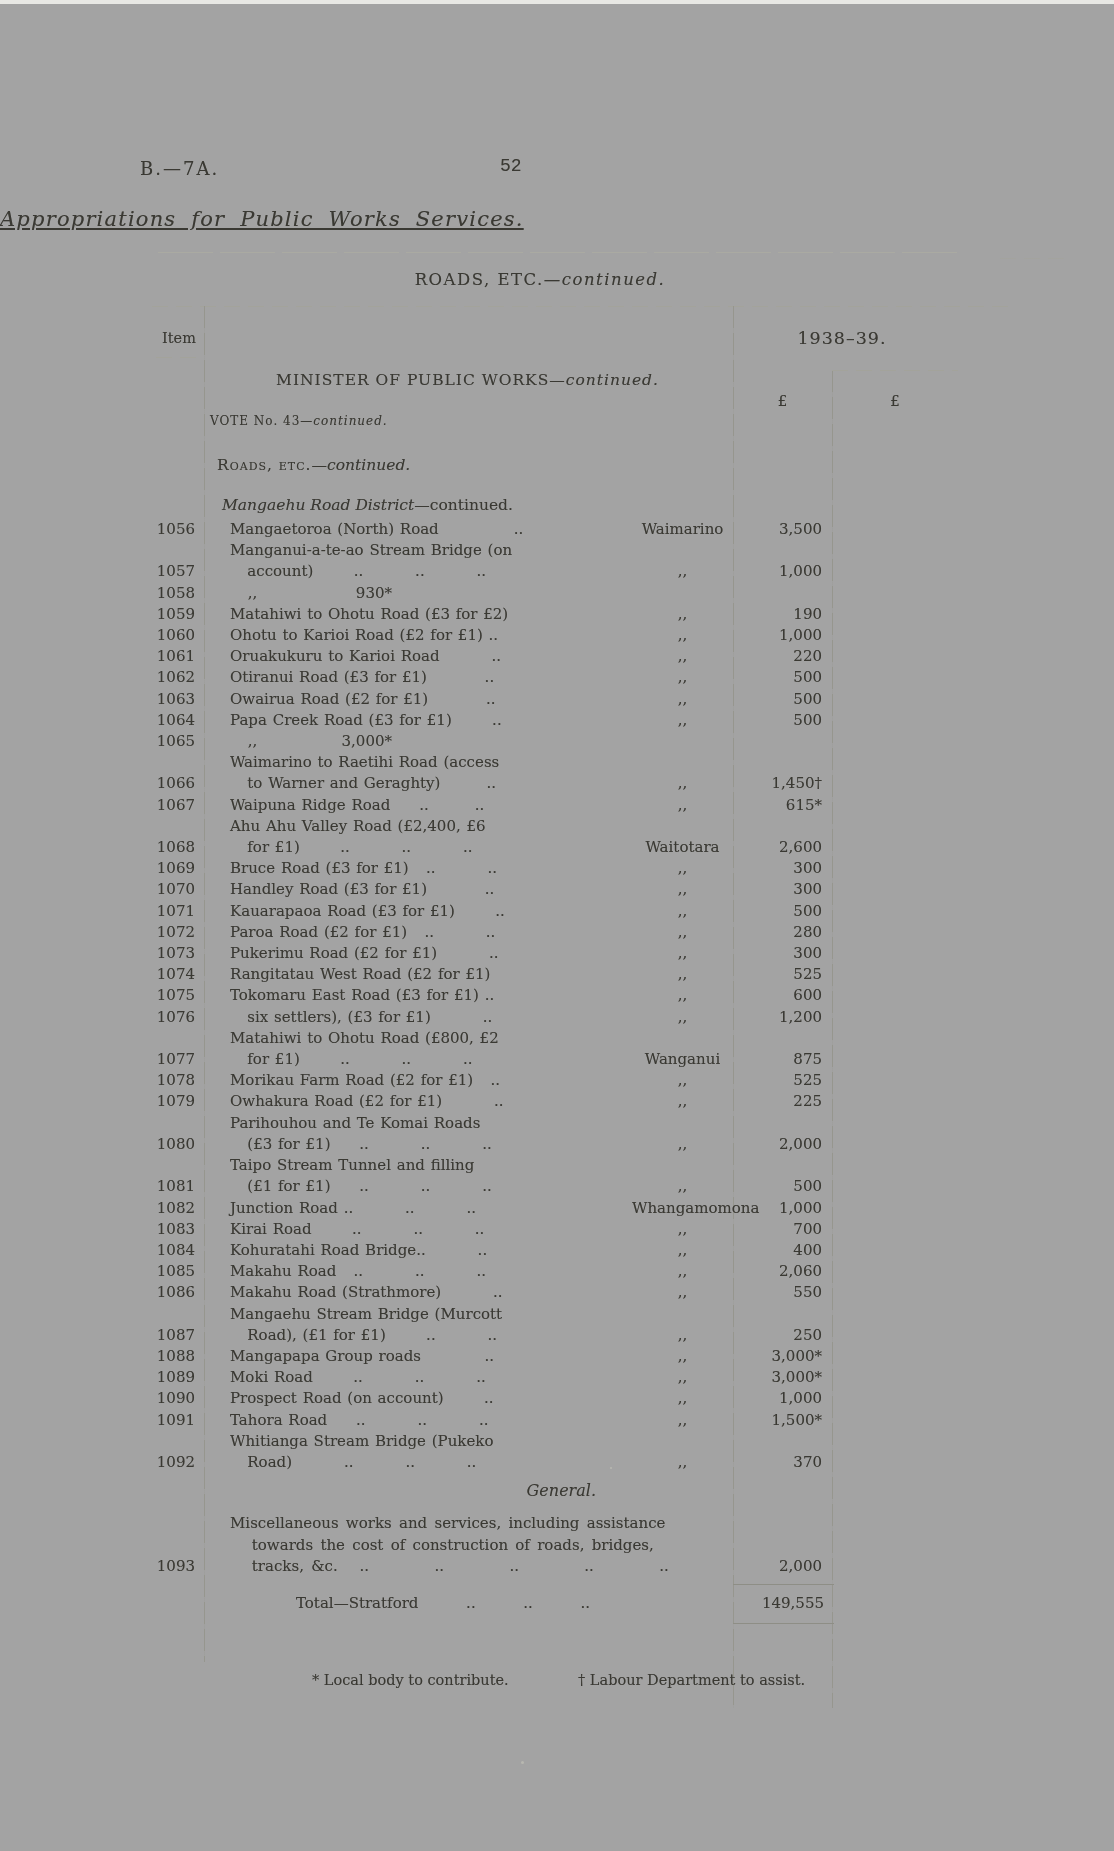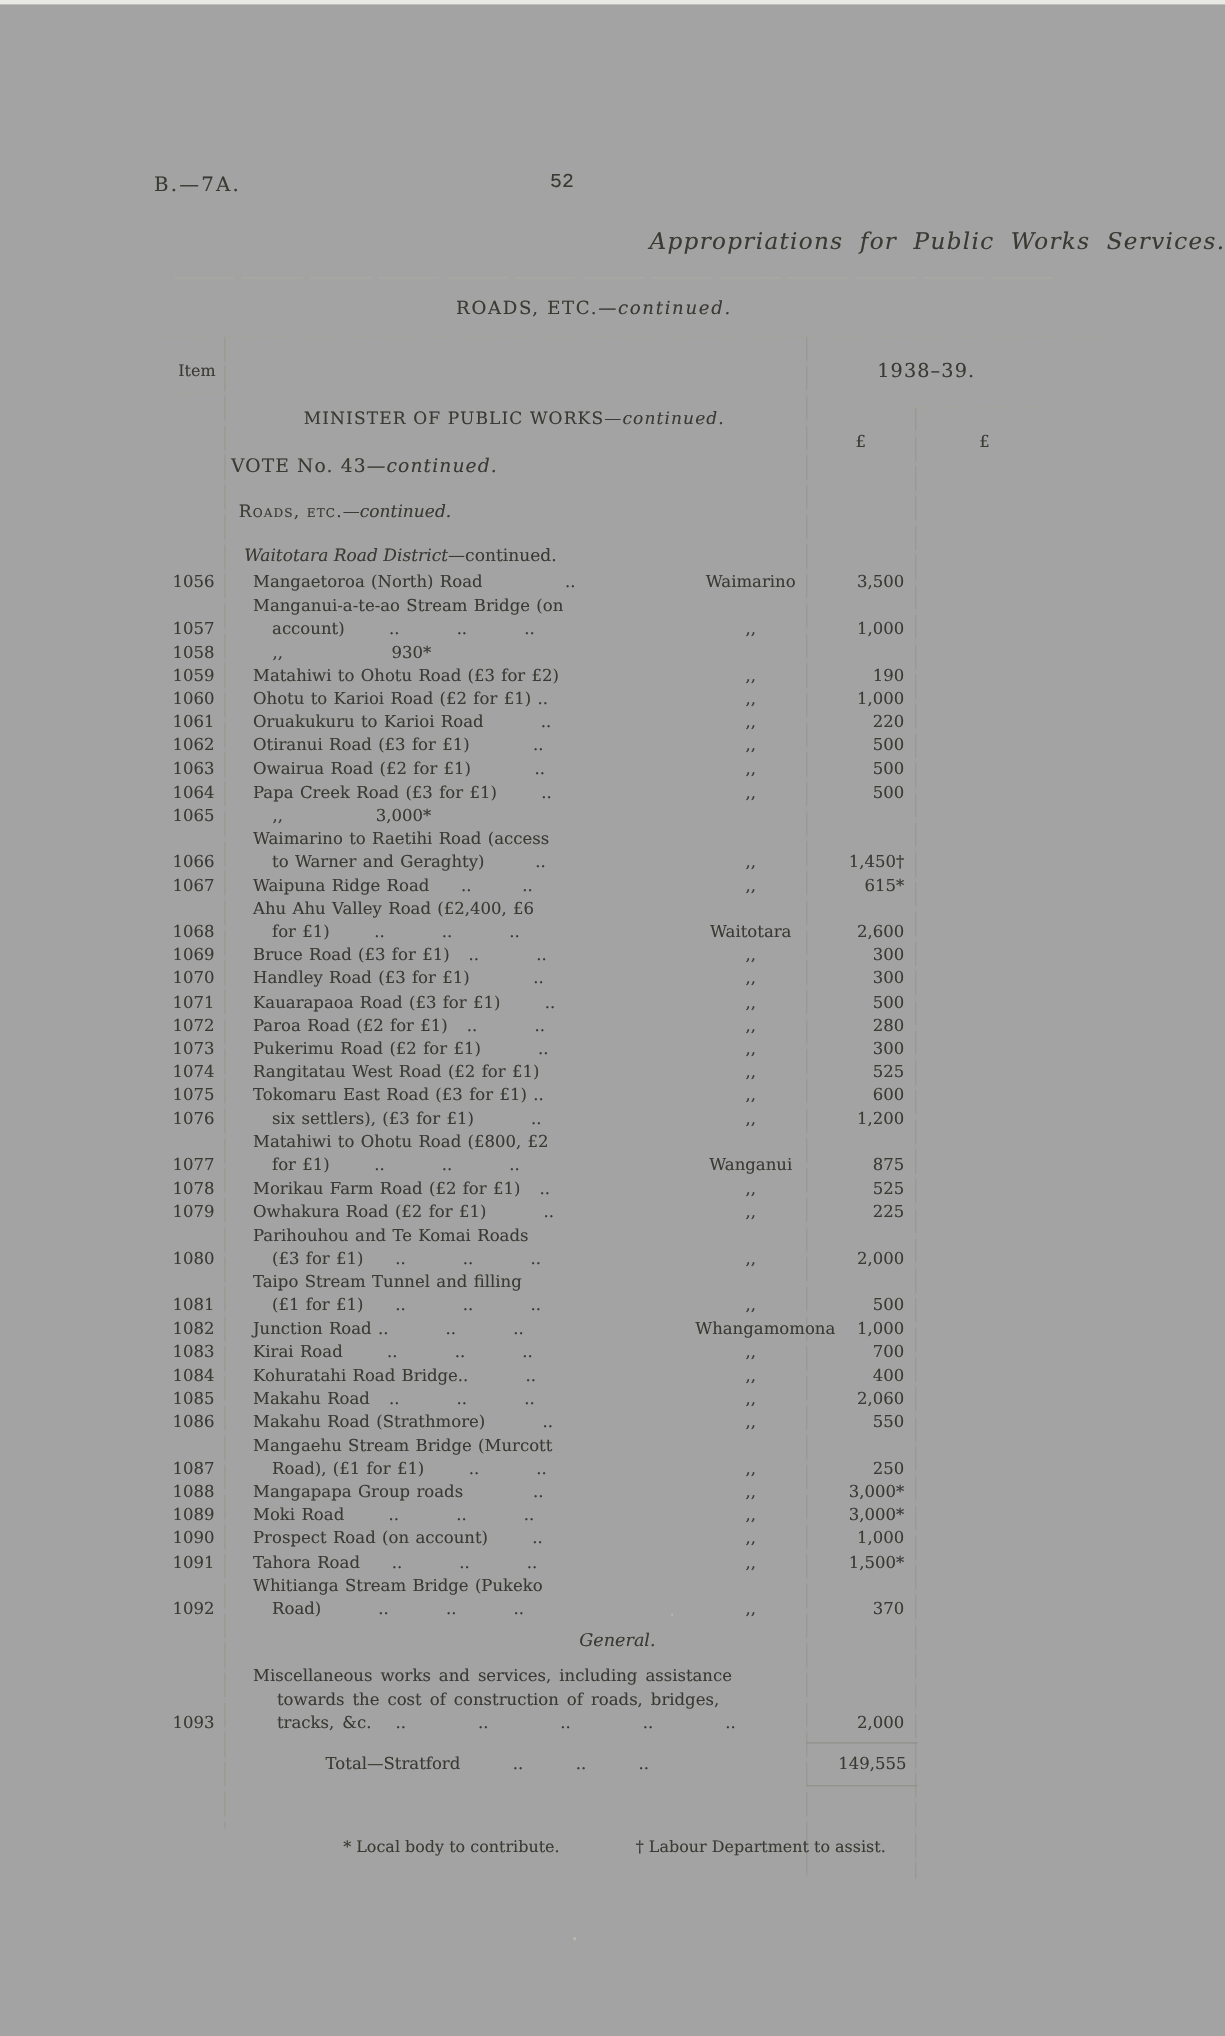--- a/index.html
+++ b/index.html
@@ -13,29 +13,29 @@
   }
   .abs { position:absolute; }
   
   .hline { position:absolute; height:1px; background:#a3a39b; }
   .hline.dashed { background:repeating-linear-gradient(90deg,#a3a39b 0 16px, rgba(0,0,0,0) 16px 24px); }
   .hline.longdash { background:repeating-linear-gradient(90deg,#aaaaa2 0 55px, rgba(0,0,0,0) 55px 62px); }
   .vline { position:absolute; width:1px; background:repeating-linear-gradient(180deg,#96968e 0 22px, rgba(150,150,142,0.25) 22px 27px); }
   
   .doc-ref { font-size:18px; letter-spacing:2px; }
   .page-num { font-size:18px; }
-  .doc-title { left:0; width:1114px; text-align:right; font-style:italic; font-size:21px; letter-spacing:1.2px; word-spacing:7px; }
+  .doc-title { left:0; width:1114px; text-align:left; font-style:italic; font-size:21px; letter-spacing:1.2px; word-spacing:7px;text-decoration:underline; }
   .section-heading { left:0; width:1080px; text-align:center; font-size:16.5px; letter-spacing:1.5px; }
   .it { font-style:italic; }
   
   .item-hdr { font-size:14.5px; width:46px; text-align:center; }
   .year-hdr { font-size:17.5px; letter-spacing:1px; text-align:center; width:200px; }
   .pound { font-size:15px; text-align:center; }
   .minister-hdr { left:202px; width:531px; text-align:center; font-size:15.5px; letter-spacing:1px; }
-  .vote-hdr { font-size:17px; letter-spacing:1px; }
+  .vote-hdr { font-size:12px; letter-spacing:1px; }
   .roads-sub { font-size:15.5px; }
   .roads-sub .sc { font-variant:small-caps; letter-spacing:1px; }
   .district-hdr { font-size:15.5px; }
   
   .tbody { position:absolute; left:156px; top:515px; width:810px; font-size:15px; line-height:21.2px; }
   .row { display:flex; align-items:flex-end; }
   .cell { box-sizing:border-box; }
   .cell.item { width:46px; text-align:right; padding-right:7px; }
   .cell.desc { width:430px; padding-left:28px; }
   .cell.desc .desc-line { white-space:pre-wrap; word-spacing:1px; }
@@ -74,21 +74,21 @@
 
   <div class="abs item-hdr" style="left:156px; top:326px;">Item</div>
   <div class="hline dashed" style="left:156px; top:353px; width:44px;"></div>
   <div class="abs year-hdr" style="left:742px; top:324px;">1938–39.</div>
   <div class="abs pound" style="left:733px; top:388px; width:99px;">£</div>
   <div class="abs pound" style="left:832px; top:388px; width:126px;">£</div>
 
   <div class="abs minister-hdr" style="top:367px;"><span>MINISTER OF PUBLIC WORKS</span><span class="it">—continued.</span></div>
   <div class="abs vote-hdr" style="left:210px; top:410px;"><span>VOTE No. 43</span><span class="it">—continued.</span></div>
   <div class="abs roads-sub" style="left:217px; top:452px;"><span class="sc">Roads, etc.</span><span class="it">—continued.</span></div>
-  <div class="abs district-hdr" style="left:222px; top:492px;"><span class="it">Waitotara Road District</span><span>—continued.</span></div>
+  <div class="abs district-hdr" style="left:222px; top:492px;"><span class="it">Mangaehu Road District</span><span>—continued.</span></div>
 
   <div class="tbody">
     <div>
         <div class="row">
           <div class="cell item">1056</div>
           <div class="cell desc">
             <div class="desc-line">Mangaetoroa (North) Road             ..</div>
           </div>
           <div class="cell loc">Waimarino</div>
           <div class="cell amt">3,500</div>

